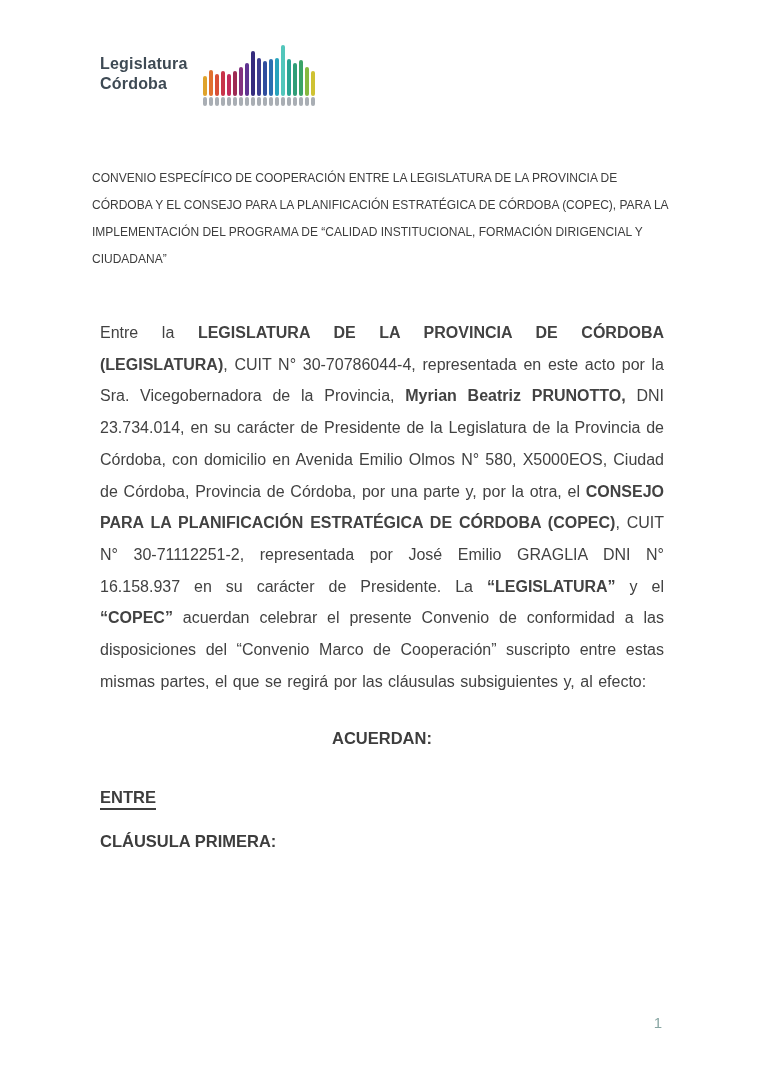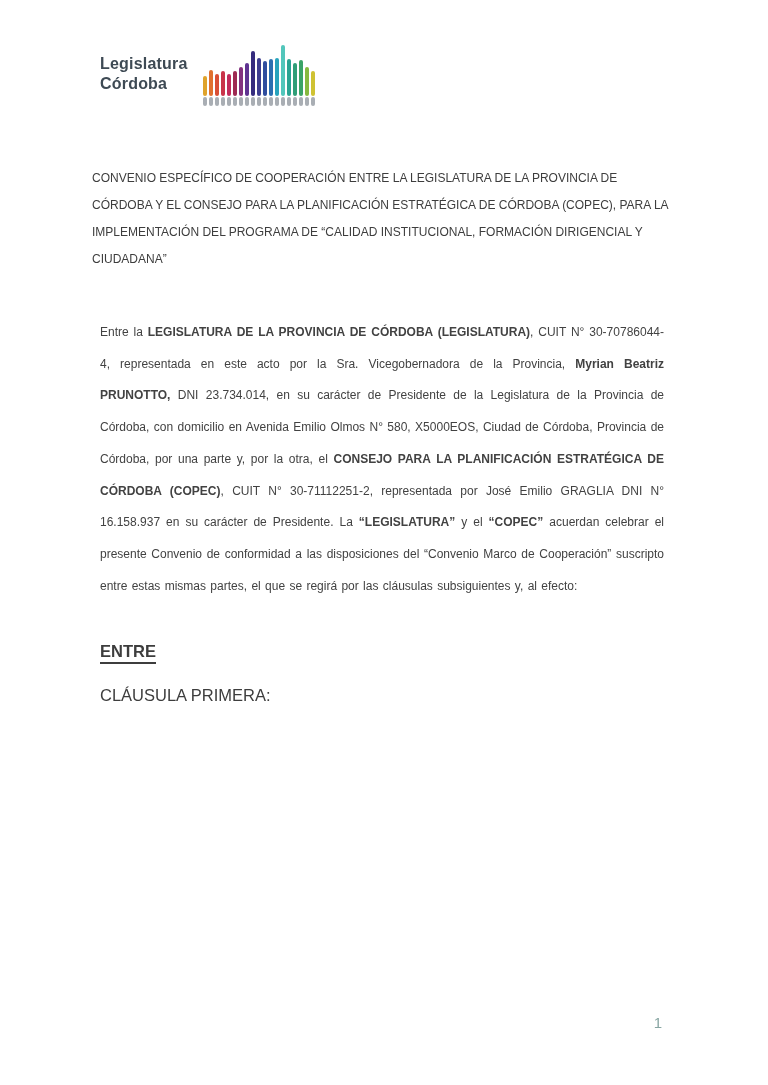--- a/index.html
+++ b/index.html
@@ -43,30 +43,30 @@
   .copec-name { font-size:32px; font-weight:bold; letter-spacing:6px;
     line-height:34px; color:#515254; }
   .copec-sub { font-size:6.8px; font-weight:bold; letter-spacing:0.3px;
     line-height:8.8px; color:#85888B; margin-top:2px; }
 
   
   .title { width:584px; margin:57px auto 0; text-align:left;
     font-size:12px; font-weight:normal; line-height:27px; color:#3D3D3D; }
 
   .bodytext { margin:44px 104px 8px 100px; text-align:justify;
-    font-size:12px; line-height:31.7px; color:#424242; word-spacing:1px; }
+    font-size:16px; line-height:31.7px; color:#424242; word-spacing:1px; }
   .bodytext .b { font-weight:bold; }
 
   .acuerdan { margin:32px 104px 0 100px; text-align:center;
     font-weight:bold; font-size:16.5px; color:#3D3D3D; }
 
   .objeto { margin:40px 0 0 100px; font-weight:bold; font-size:16.5px; color:#3D3D3D; }
   .objeto .u { display:inline-block; border-bottom:2.5px solid #3D3D3D; padding-bottom:1px; }
 
-  .clausula { margin:22px 0 0 100px; font-weight:normal; font-size:16.5px; color:#3D3D3D; }
+  .clausula { margin:22px 0 0 100px; font-weight:bold; font-size:16.5px; color:#3D3D3D; }
 
   .page-number { position:absolute; top:1014px; right:106px; font-size:15px; }
 </style>
 </head>
 <body>
 
 <div class="page">
 
   <div class="header">
 
@@ -155,20 +155,21 @@
         </div>
     </div>
 
 
   </div>
 
   <div class="title">CONVENIO ESPECÍFICO DE COOPERACIÓN ENTRE LA LEGISLATURA DE LA PROVINCIA DE CÓRDOBA Y EL CONSEJO PARA LA PLANIFICACIÓN ESTRATÉGICA DE CÓRDOBA (COPEC), PARA LA IMPLEMENTACIÓN DEL PROGRAMA DE “CALIDAD INSTITUCIONAL, FORMACIÓN DIRIGENCIAL Y CIUDADANA”</div>
 
   <div class="bodytext"><span>Entre la </span><span class="b">LEGISLATURA DE LA PROVINCIA DE CÓRDOBA (LEGISLATURA)</span><span>, CUIT N° 30-70786044-4, representada en este acto por la Sra. Vicegobernadora de la Provincia, </span><span class="b">Myrian Beatriz PRUNOTTO,</span><span> DNI 23.734.014, en su carácter de Presidente de la Legislatura de la Provincia de Córdoba, con domicilio en Avenida Emilio Olmos N° 580, X5000EOS, Ciudad de Córdoba, Provincia de Córdoba, por una parte y, por la otra, el </span><span class="b">CONSEJO PARA LA PLANIFICACIÓN ESTRATÉGICA DE CÓRDOBA (COPEC)</span><span>, CUIT N° 30-71112251-2,  representada por José Emilio GRAGLIA DNI N° 16.158.937 en su carácter de Presidente.  La </span><span class="b">“LEGISLATURA”</span><span> y el </span><span class="b">“COPEC”</span><span> acuerdan celebrar el presente Convenio de conformidad a las disposiciones del “Convenio Marco de Cooperación” suscripto entre estas mismas partes, el que se regirá por las cláusulas subsiguientes y, al efecto:</span></div>
 
+  <div class="acuerdan">ACUERDAN:</div>
 
   <div class="objeto">
     <span class="u">ENTRE</span>
   </div>
 
   <div class="clausula">CLÁUSULA PRIMERA:</div>
 
   <div class="page-number" style="color: rgb(135, 165, 162);">1</div>
 
 </div>

